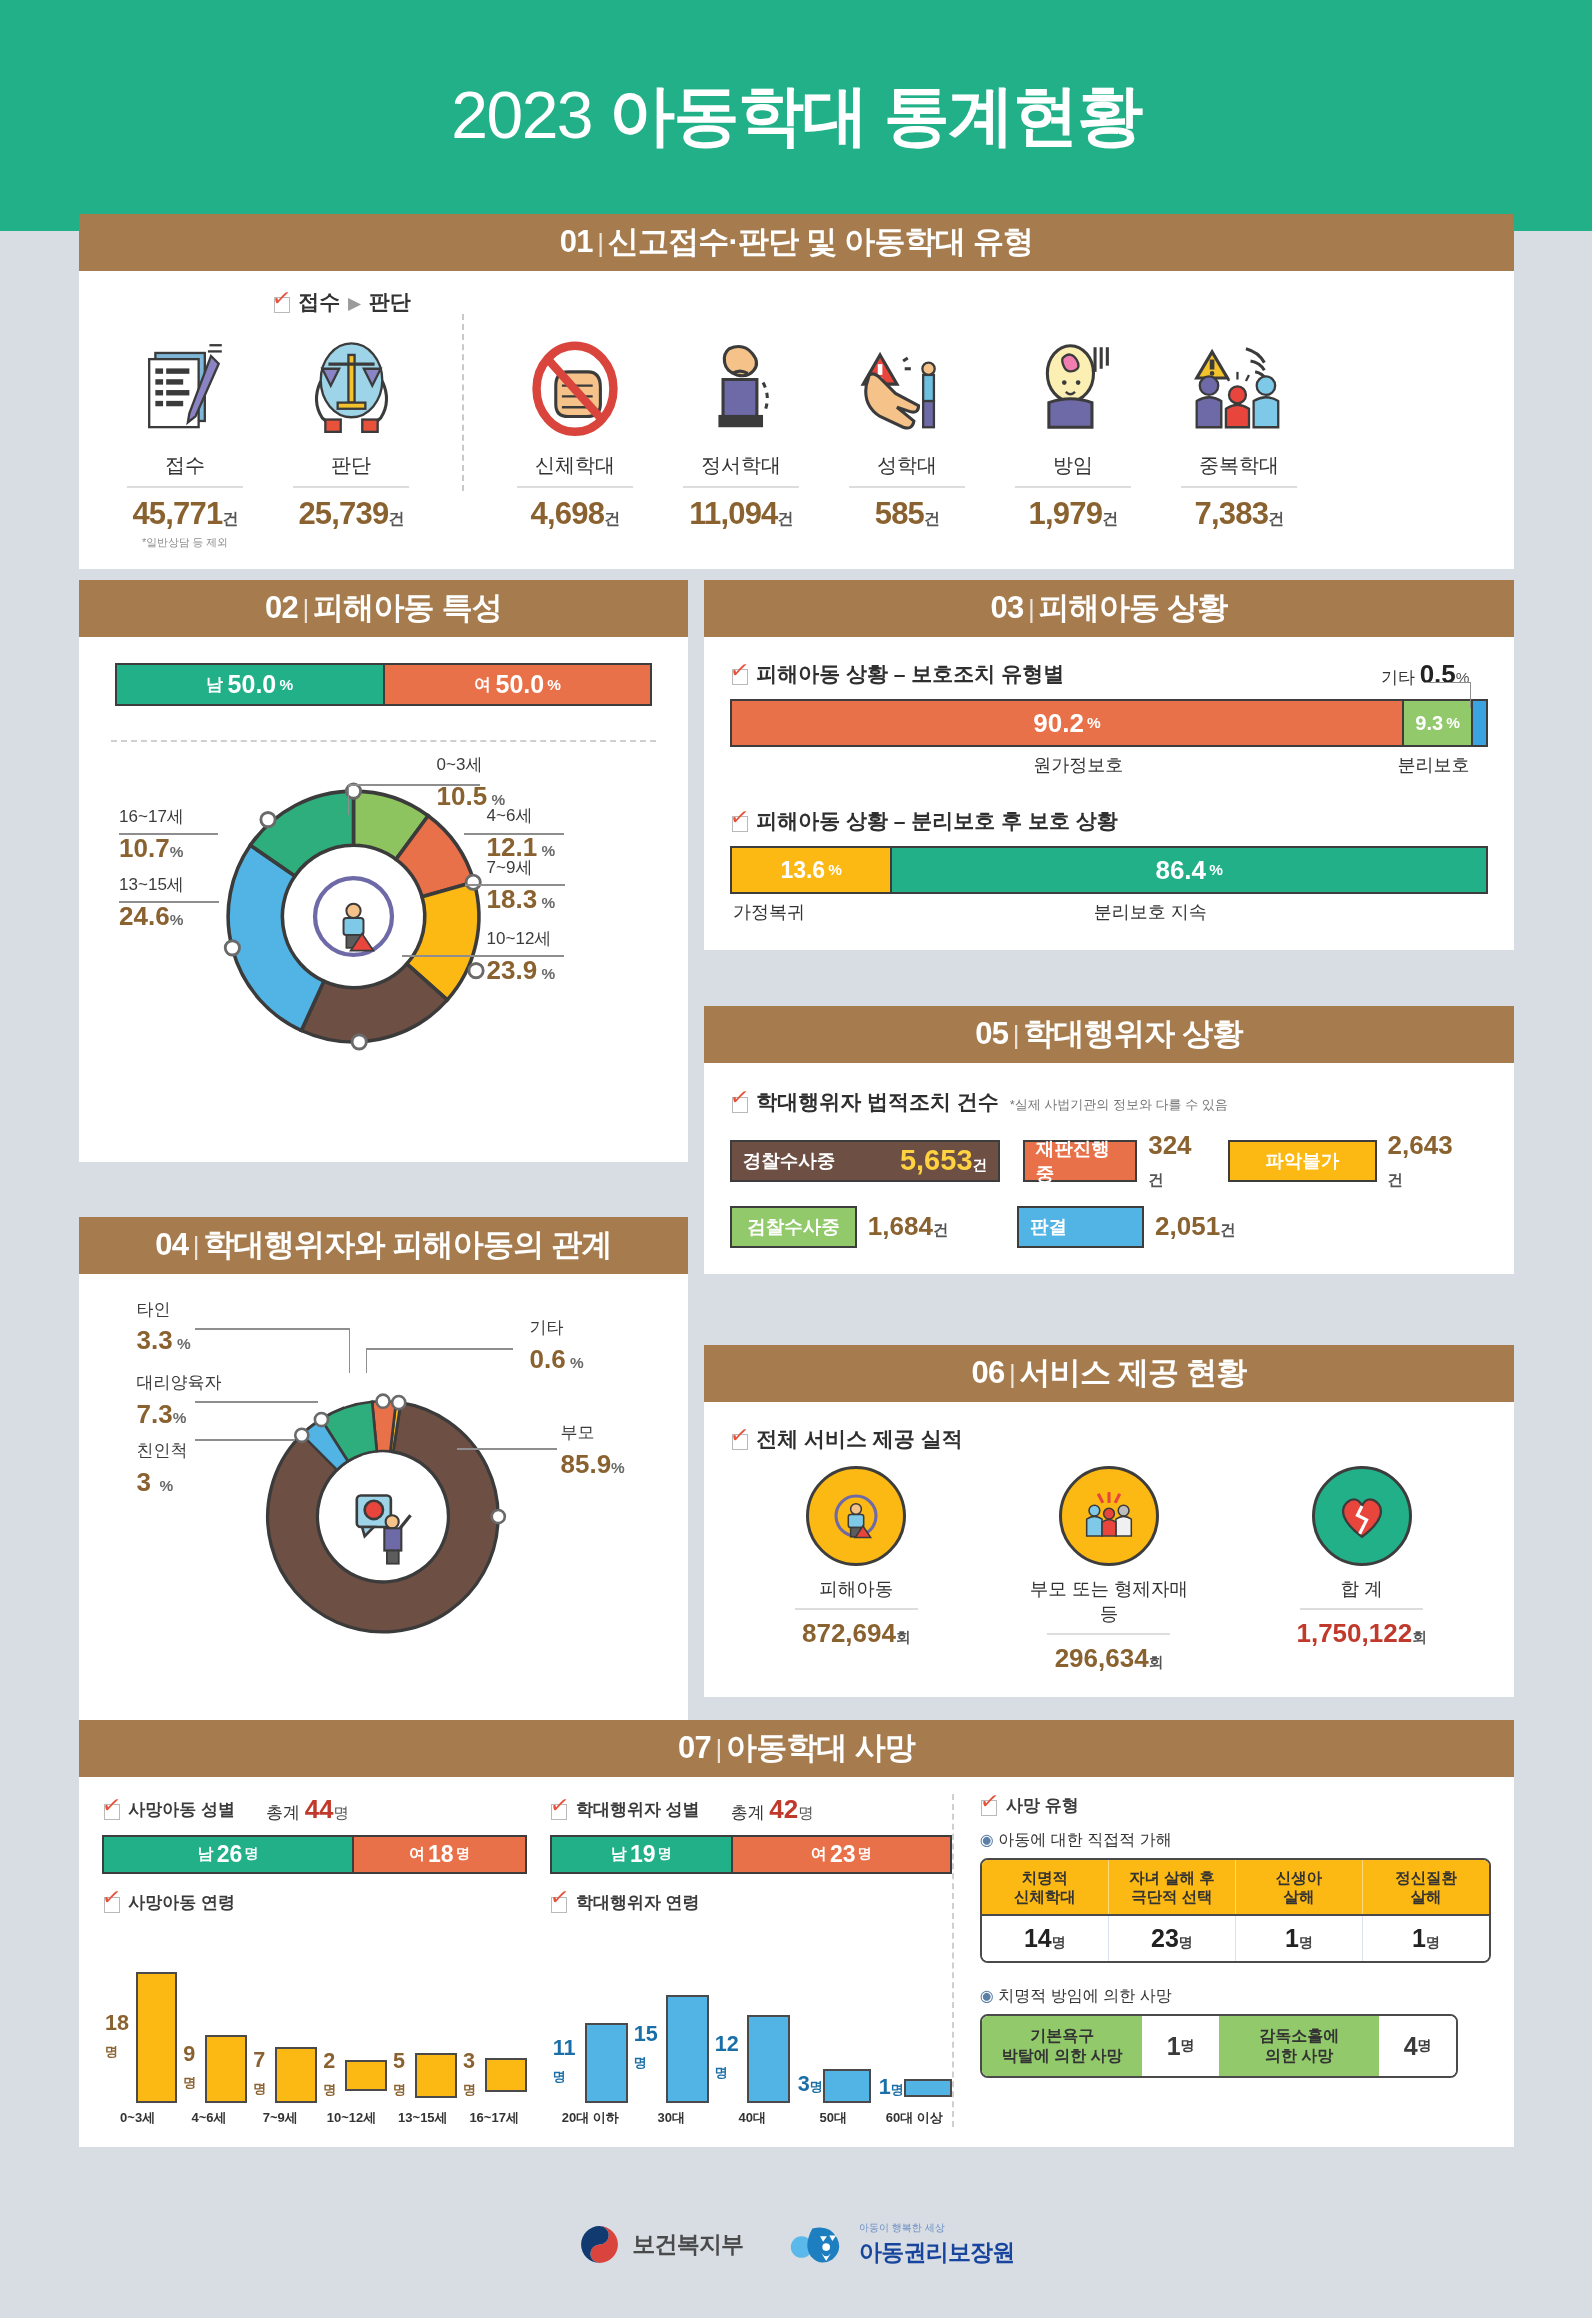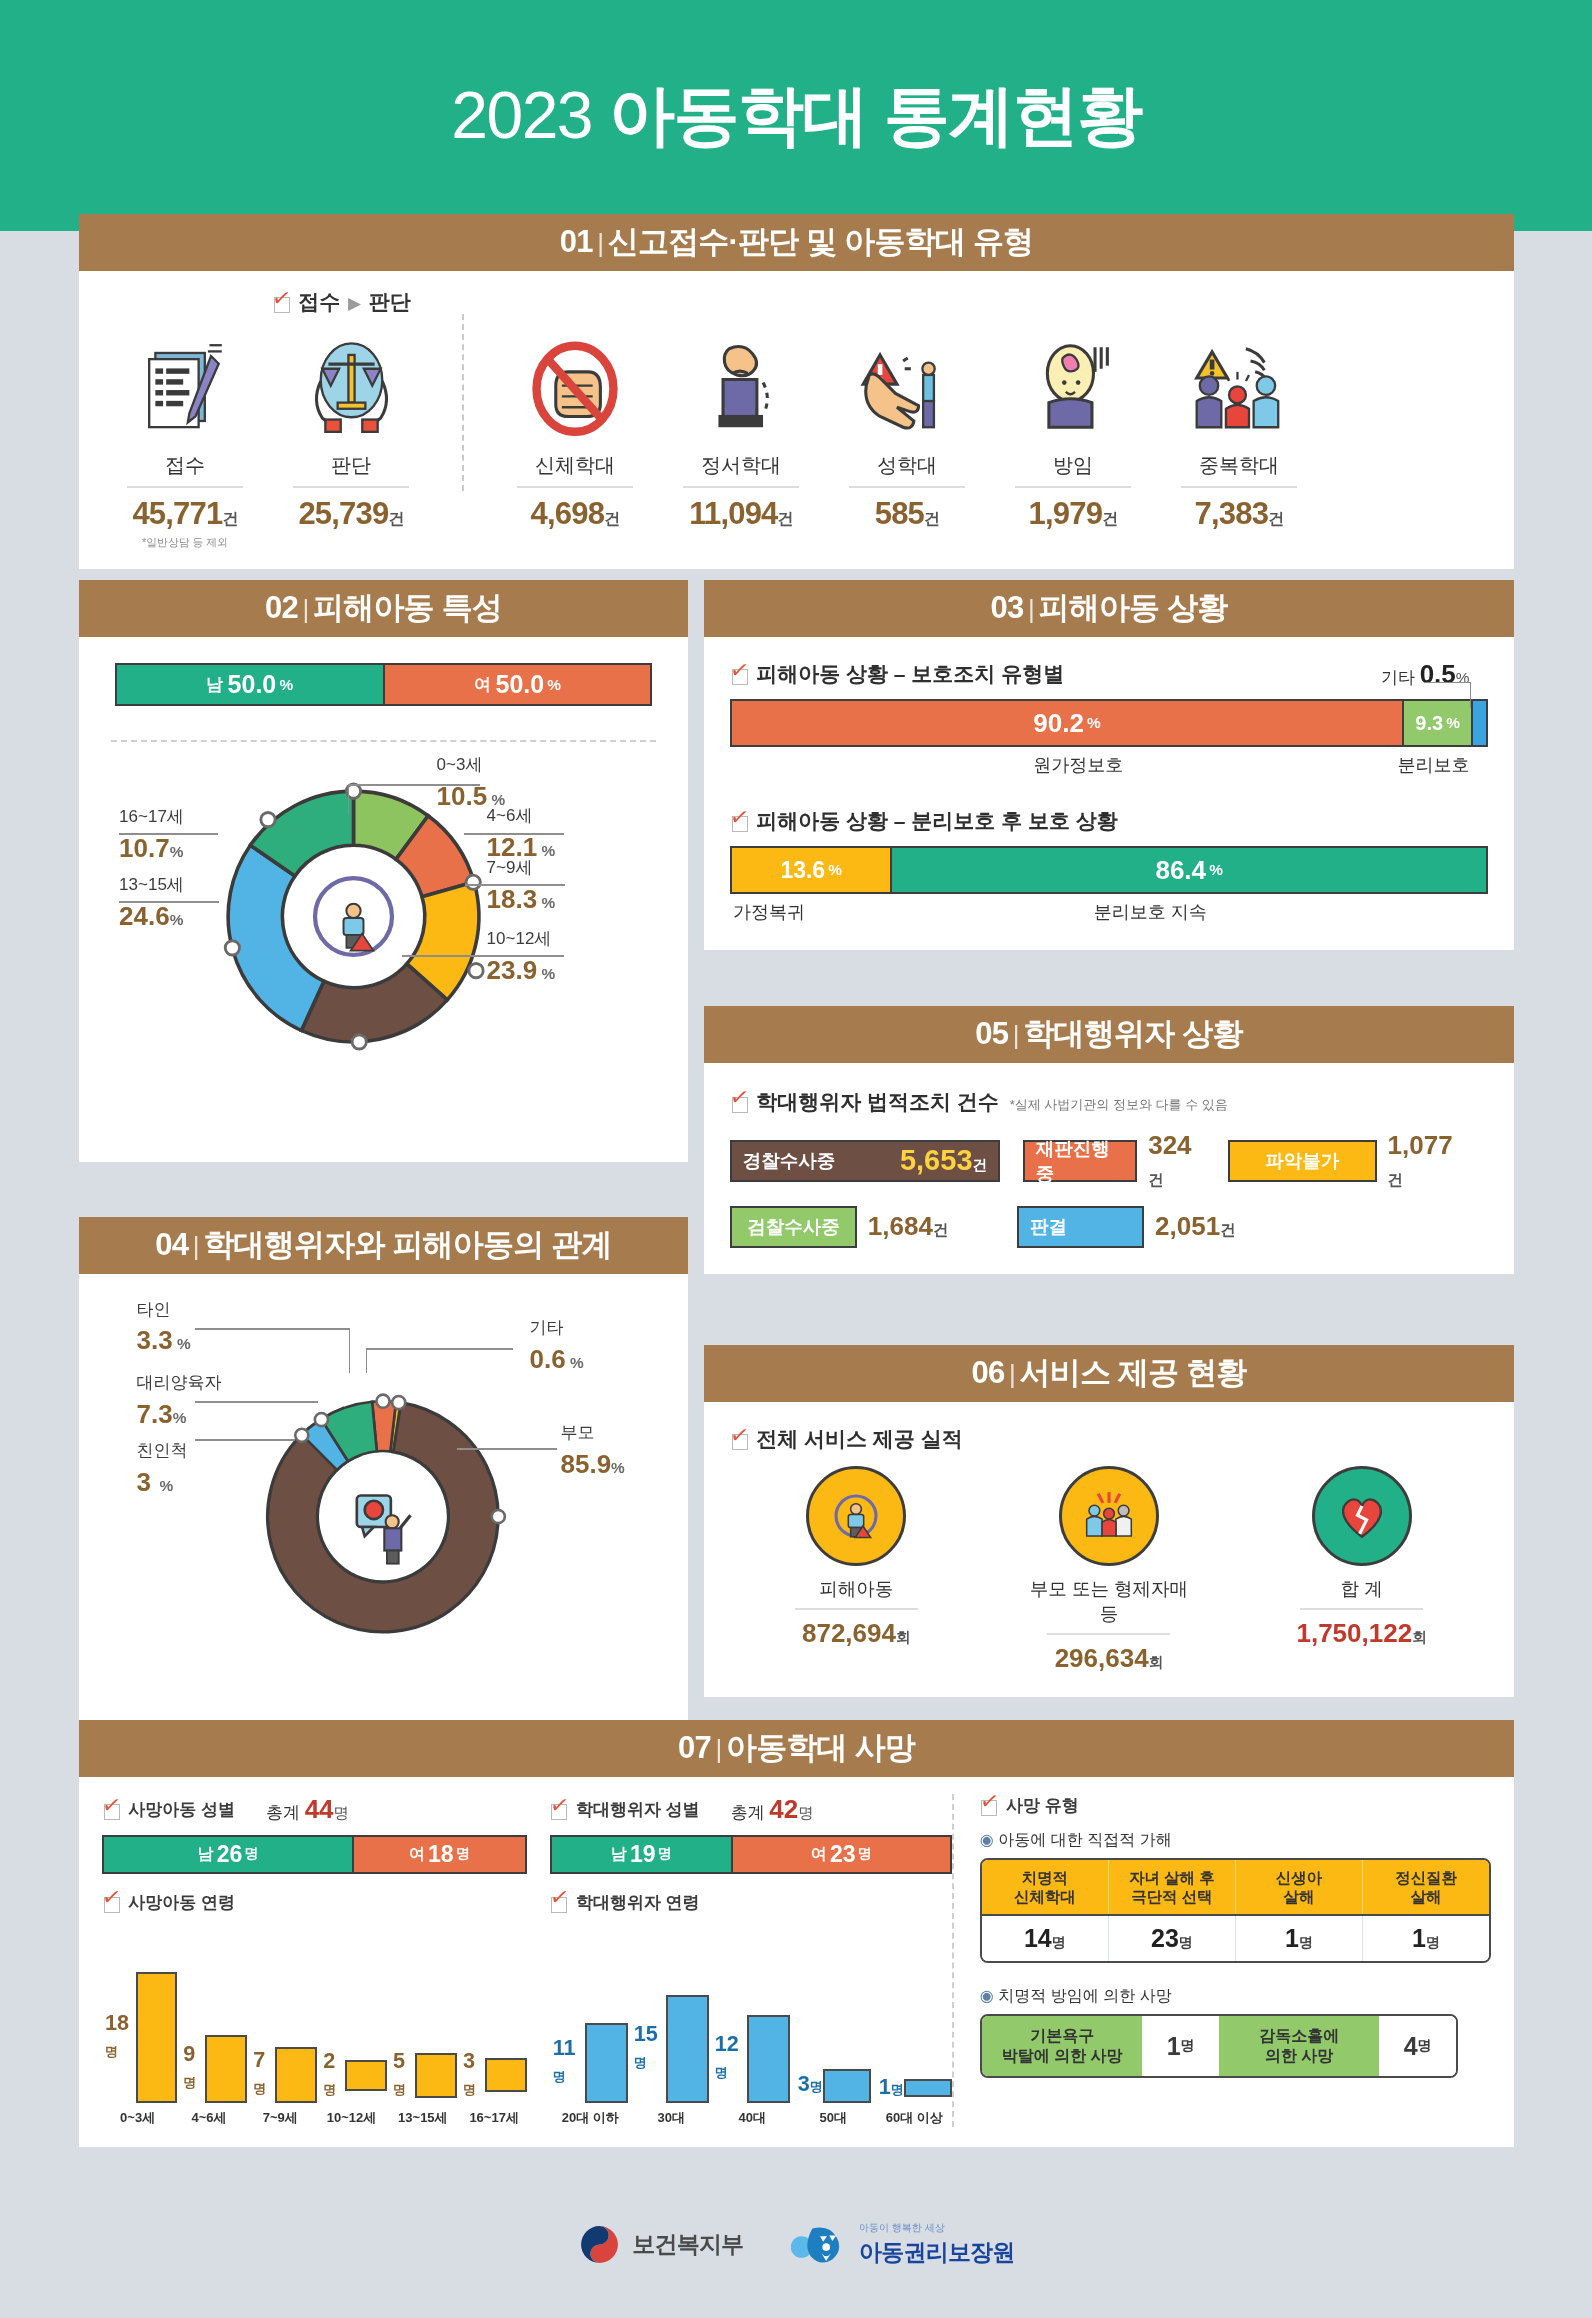--- a/index.html
+++ b/index.html
@@ -465,21 +465,21 @@
       <div class="legal-item">
         <div class="tag" style="background:#e8714a;">
             <span>재판진행중</span>
           </div>
         <div class="legal-num"><span>324</span><span class="unit">건</span></div>
       </div>
       <div class="legal-item">
         <div class="tag" style="background:#fcb813;width:154px;justify-content:center;">
             <span>파악불가</span>
           </div>
-        <div class="legal-num"><span>1,077</span><span class="unit">건</span></div>
+        <div class="legal-num"><span>2,643</span><span class="unit">건</span></div>
       </div>
     </div>
     <div class="legal-row">
       <div class="legal-item">
         <div class="tag" style="background:#91c96b;width:127px;justify-content:center;">
             <span>검찰수사중</span>
           </div>
         <div class="legal-num"><span>1,684</span><span class="unit">건</span></div>
       </div>
       <div class="legal-item" style="margin-left:46px;">

